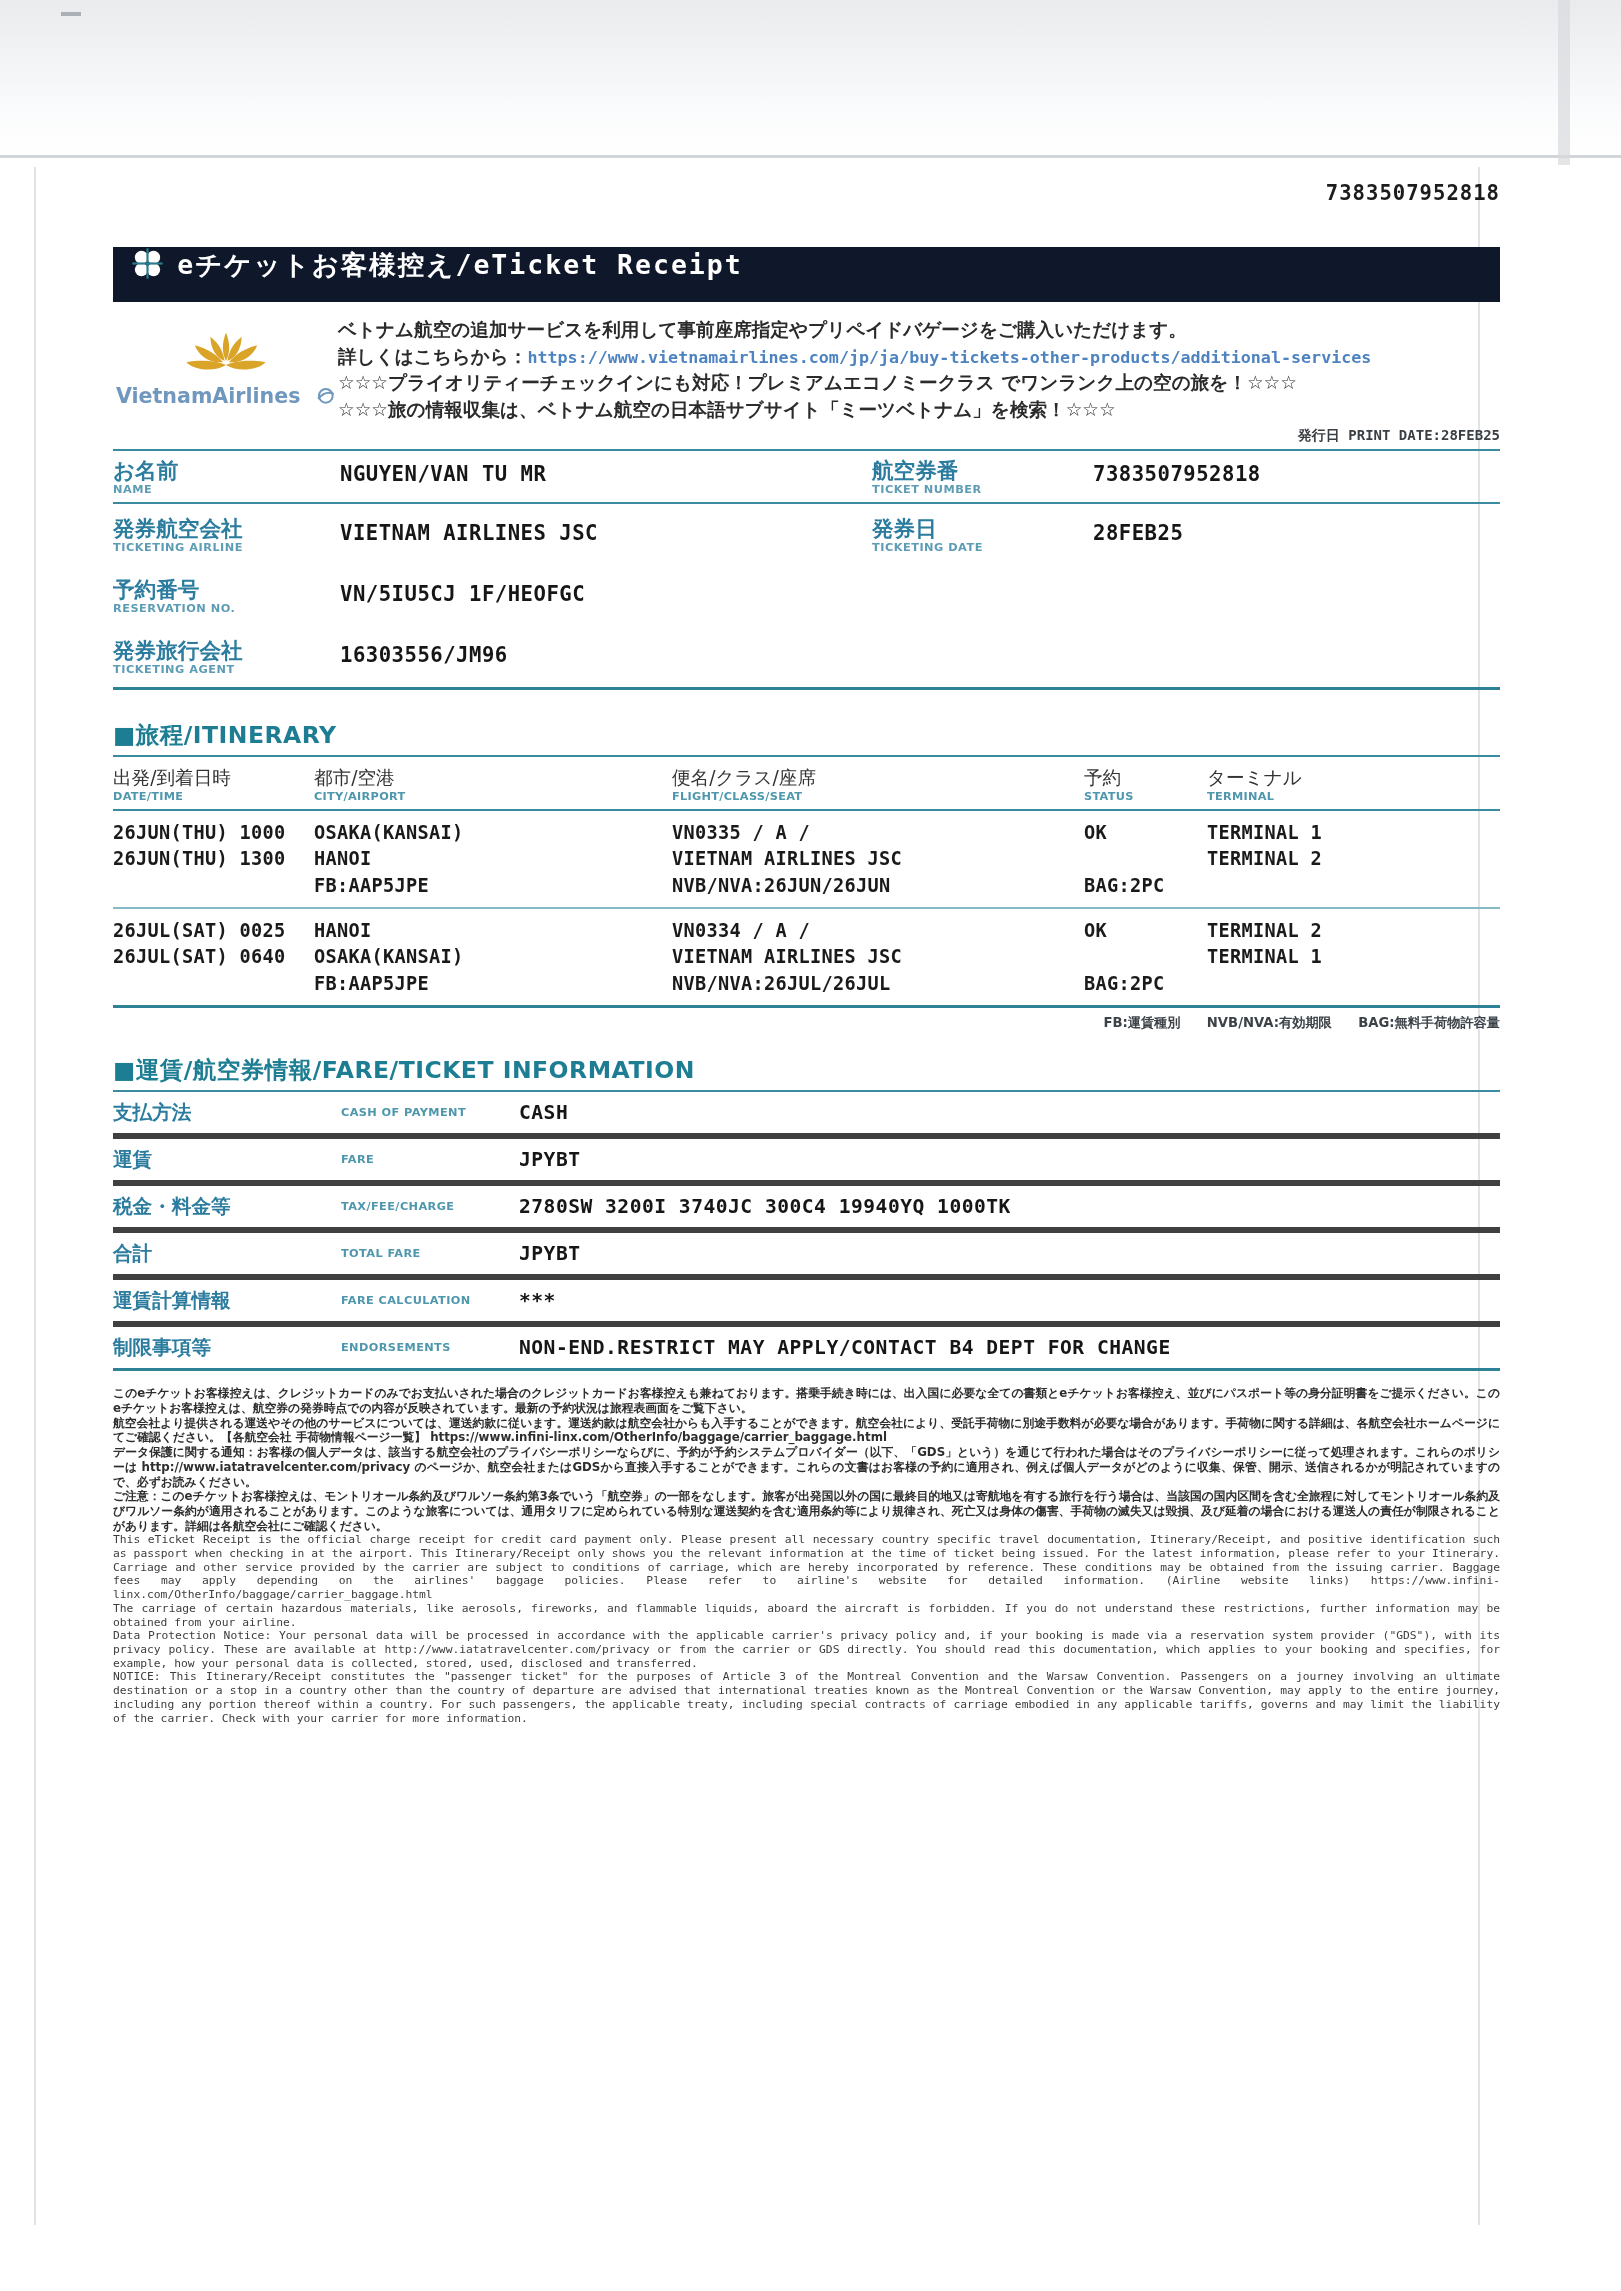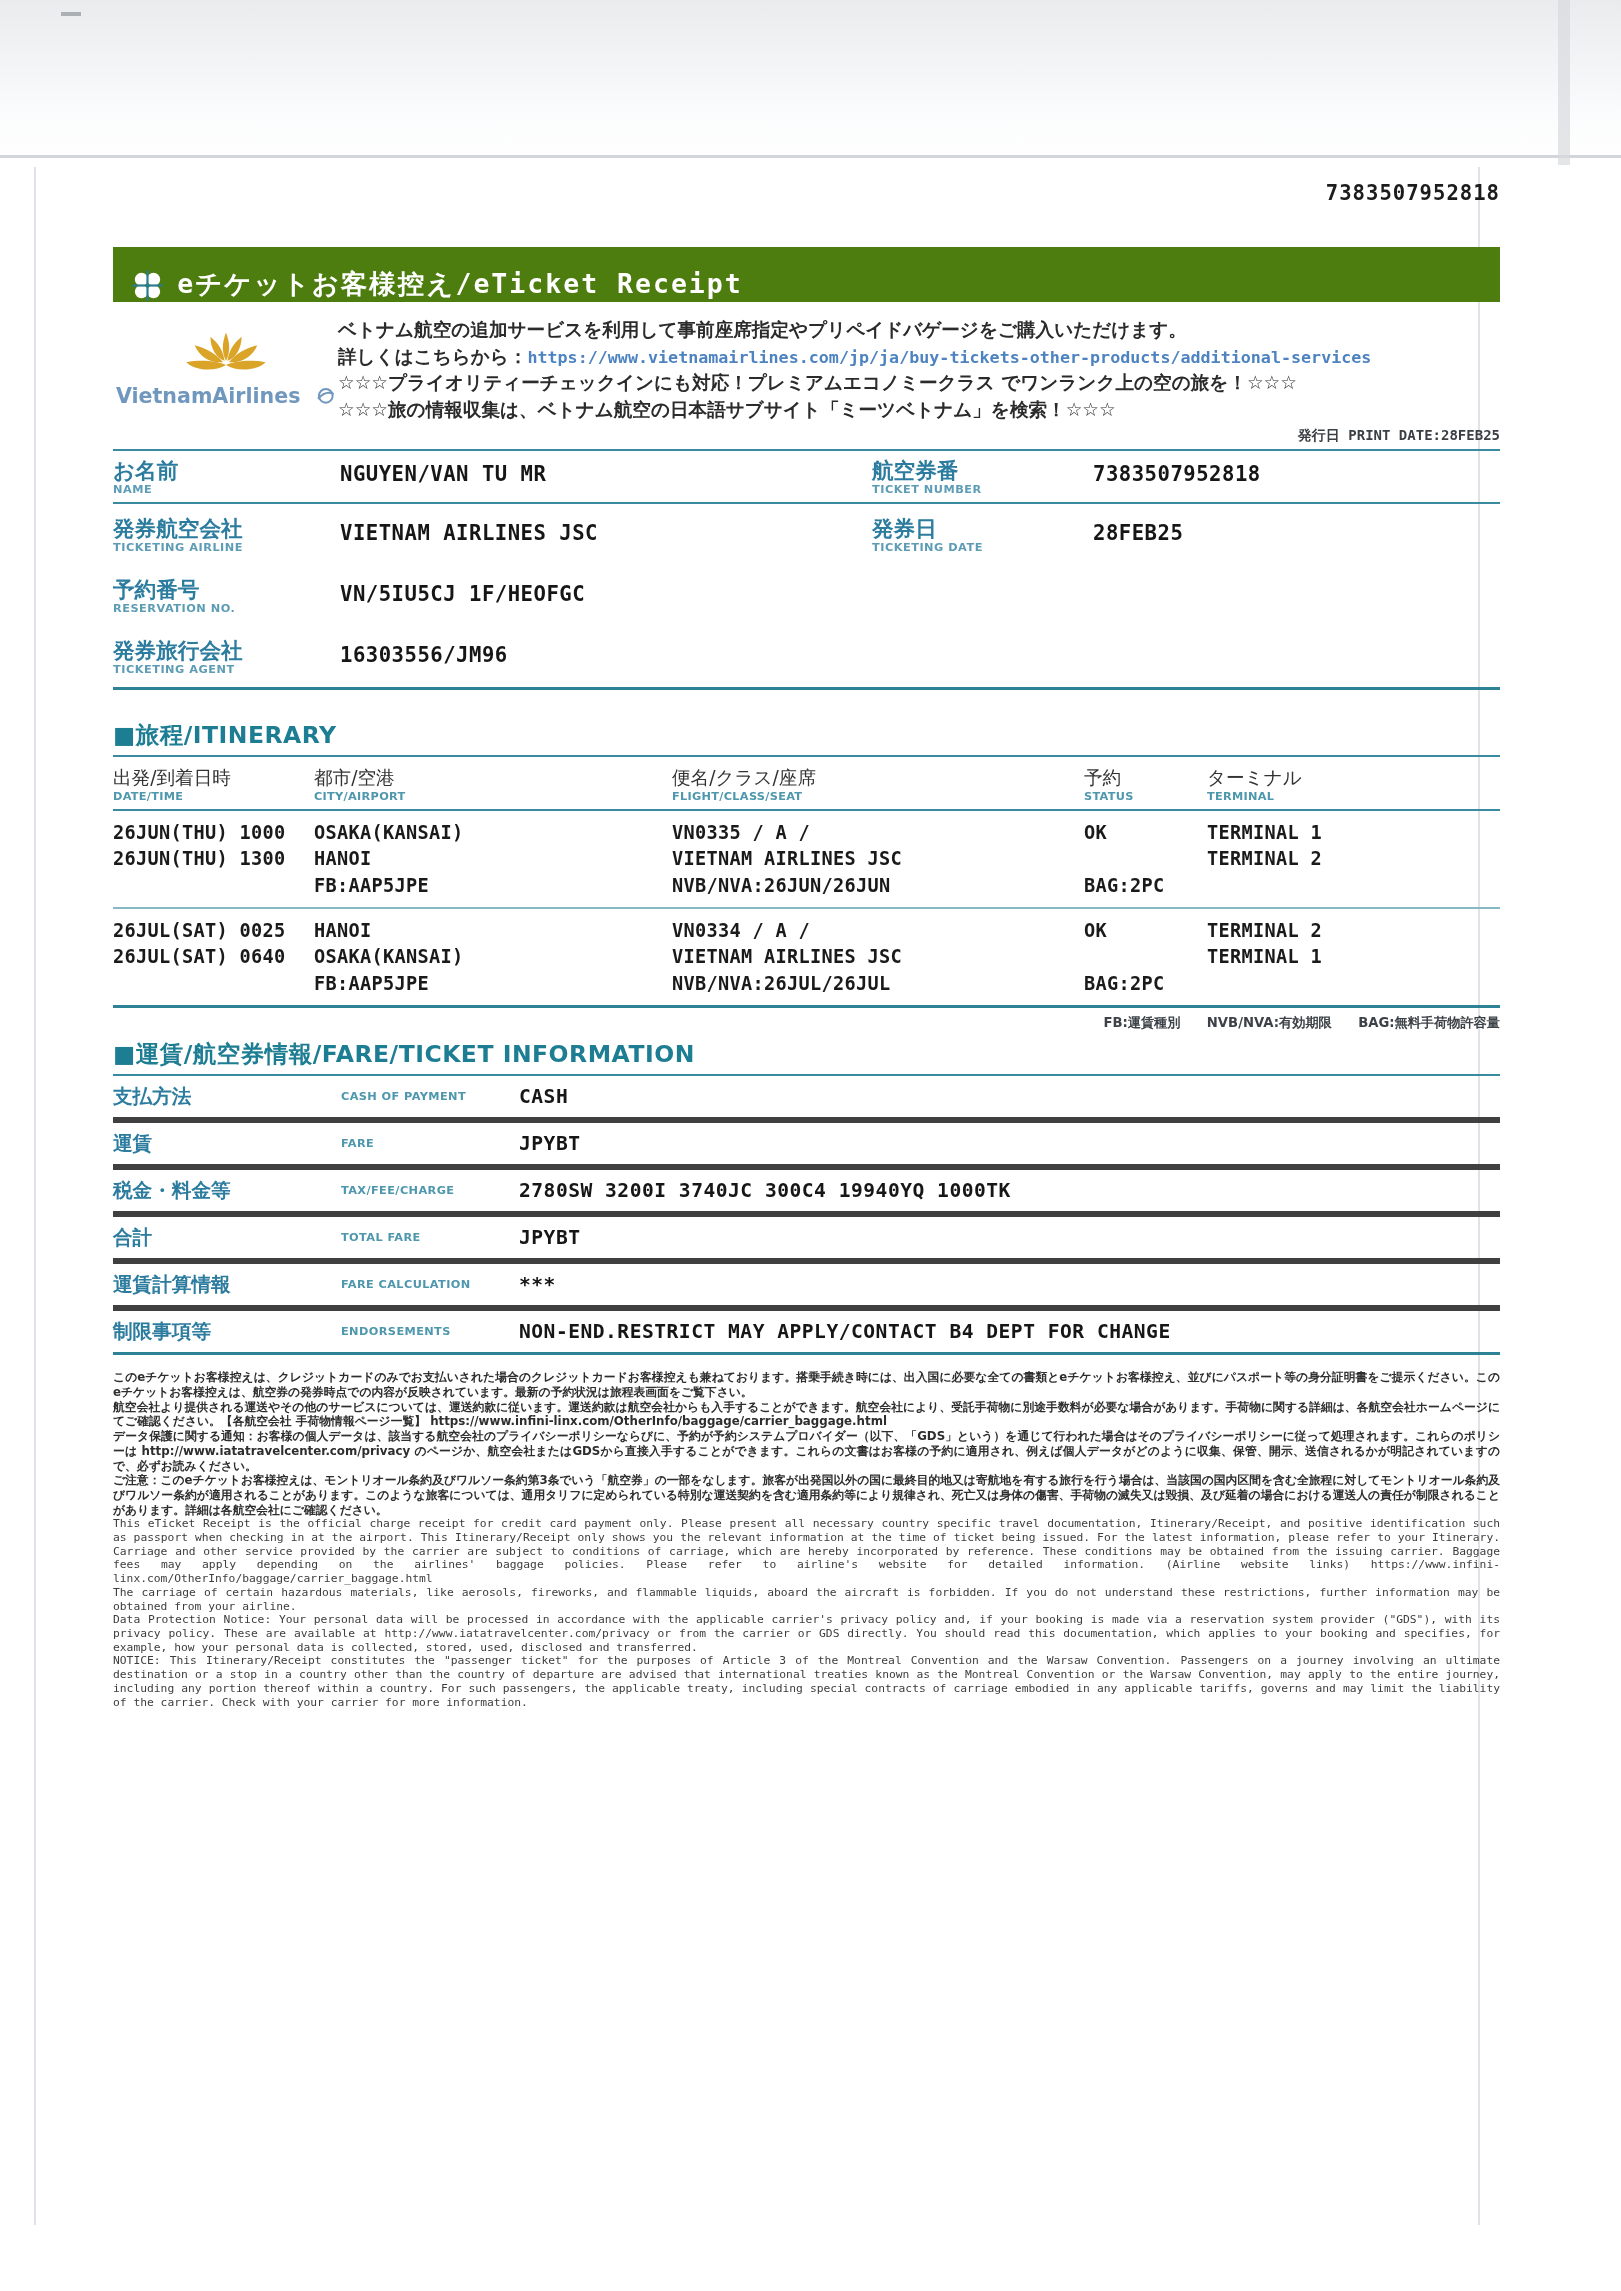--- a/index.html
+++ b/index.html
@@ -17,21 +17,21 @@
   .scan-vline-left{position:absolute;top:167px;left:34px;width:2px;height:2058px;background:#b9c2cc;opacity:.45;}
   .scan-vline-right{position:absolute;top:167px;left:1478px;width:2px;height:2058px;background:#b9c2cc;opacity:.45;}
 
   .sheet{position:absolute;left:113px;top:181px;width:1387px;}
 
   
   .doc-number{height:25.5px;text-align:right;font-family:"DejaVu Sans Mono","Liberation Mono",monospace;
     font-weight:bold;font-size:20.6px;color:#1c1c1c;letter-spacing:1px;margin-bottom:25.5px;}
 
   
-  .bar{height:55px;background:#4d7c0f;display:flex;align-items:flex-end;padding:0 17.6px;box-sizing:border-box;
+  .bar{height:55px;background:#0f172a;display:flex;align-items:flex-start;padding:0 17.6px;box-sizing:border-box;
     margin-bottom:13.7px;margin-top:40px;}
   .bar .clover{width:33px;height:33px;margin-right:13.7px;flex:0 0 auto;}
   .bar-title{color:#ffffff;font-size:26.5px;font-weight:bold;letter-spacing:2px;
     font-family:"DejaVu Sans Mono","DejaVu Sans",monospace;}
 
   
   .intro{display:flex;min-height:110px;}
   .logo-block{flex:0 0 225px;text-align:center;padding-top:15.7px;}
   .logo-lotus{width:108px;height:51px;display:block;margin:0 auto 2px auto;}
   .logo-word{font-size:20.6px;font-weight:bold;color:#7097bd;letter-spacing:0px;white-space:nowrap;
@@ -257,21 +257,21 @@
       <div class="it-cell"></div>
       <div class="it-cell">FB:AAP5JPE</div>
       <div class="it-cell">NVB/NVA:26JUL/26JUL</div>
       <div class="it-cell">BAG:2PC</div>
       <div class="it-cell"></div>
     </div>
   </div>
 
   <div class="it-legend">FB:運賃種別　　NVB/NVA:有効期限　　BAG:無料手荷物許容量</div>
 
-  <div class="sec-title" style="margin-top:6px;">■運賃/航空券情報/FARE/TICKET INFORMATION</div>
+  <div class="sec-title" style="margin-top:22px;">■運賃/航空券情報/FARE/TICKET INFORMATION</div>
 
   <div>
     <div class="fare-row">
       <div class="jp">支払方法</div>
       <div class="en">CASH OF PAYMENT</div>
       <div class="val">CASH</div>
     </div>
     <div class="fare-row">
       <div class="jp">運賃</div>
       <div class="en">FARE</div>

